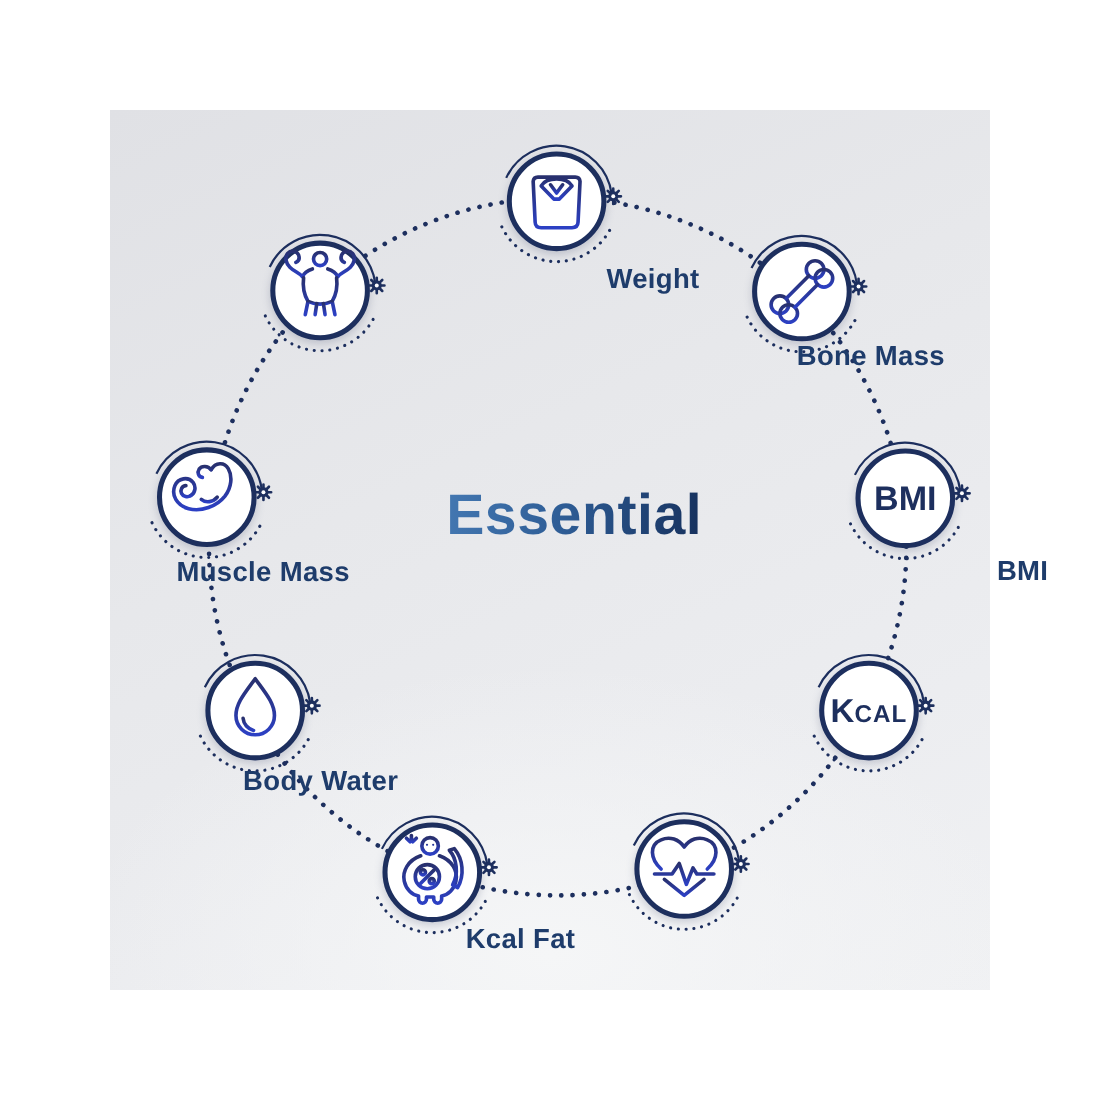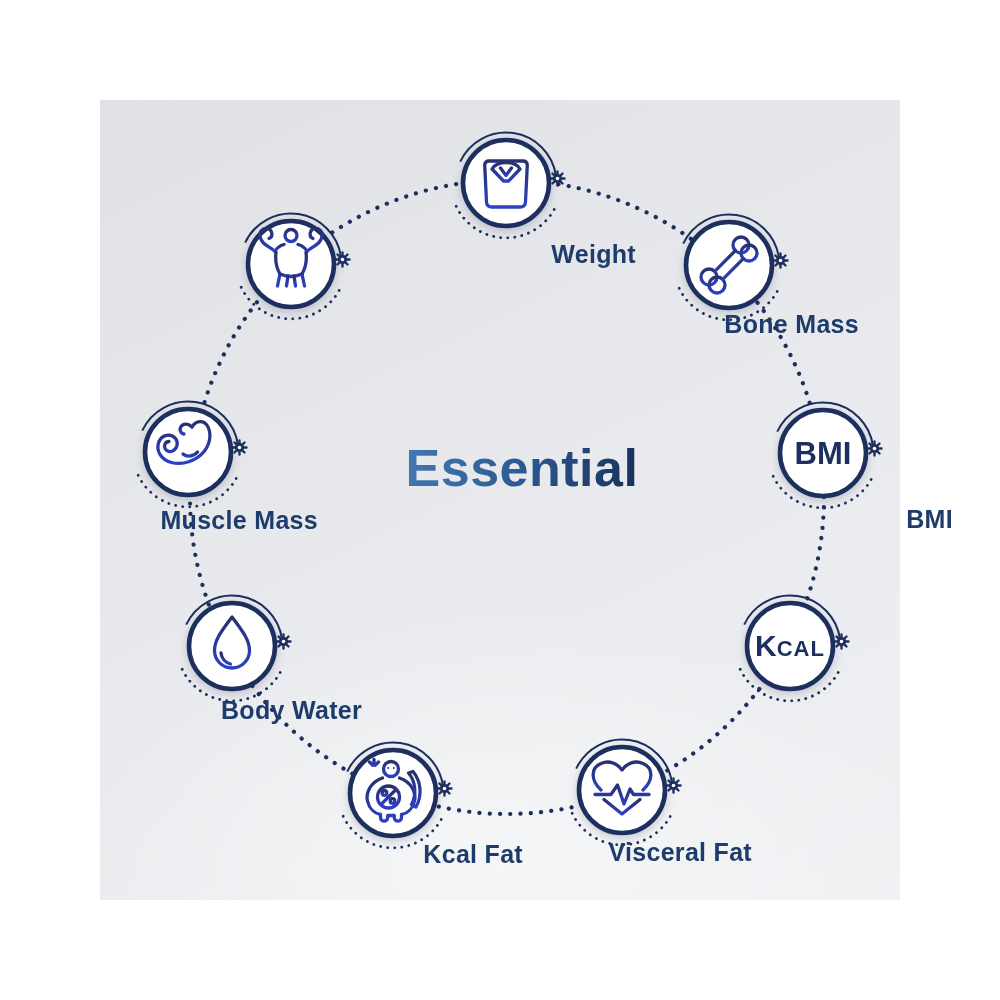--- a/index.html
+++ b/index.html
@@ -124,21 +124,20 @@
       <path d="M41,62 C31,53 30,40 41,35.5 C49,32 57,35 62,42 C67,35 75,32 83,35.5 C94,40 93,53 83,62"></path>
       <path d="M35,66.5 H51 L57.5,57 L64,76 L70,61 L73.5,66.5 H89"></path>
       <path d="M44,71.5 L62,86 L80,71.5"></path>
     </g>
     <g transform="translate(113.5,57.5)">
       <path class="gearteeth" d="M0,-7 V-4 M0,7 V4 M-7,0 H-4 M7,0 H4 M-5,-5 L-3,-3 M5,5 L3,3 M-5,5 L-3,3 M5,-5 L3,-3"></path>
       <circle class="gearbody" r="4.6"></circle>
         <circle r="1.8" fill="#fff"></circle>
     </g>
   </svg>
-  <div class="label" style="left:492px;top:838px;">Visceral Fat</div>
 
   <svg class="node" style="left:331px;top:731px;" width="124" height="124" viewBox="0 0 124 124">
     <path class="dots" d="M12.2,85.2 A55,55 0 0 0 111.8,85.2"></path>
     <path class="thin" d="M16.2,40.7 A50.5,50.5 0 0 1 112,55"></path>
     <circle class="main" cx="62" cy="62" r="43"></circle>
     <g class="icon" stroke-width="2.8">
       <circle cx="60" cy="38" r="7.5"></circle>
       <circle class="ifill" cx="57.2" cy="37" r="1"></circle>
         <circle class="ifill" cx="62.8" cy="37" r="1"></circle>
       <path d="M51.5,47 C40,51 34.5,61 36.5,70 C38.2,77.5 43.5,82.5 49.5,83.5 L49.5,86.5 A3.6,3.6 0 0 0 56.7,86.5 L56.7,84.5 H63.3 L63.3,86.5 A3.6,3.6 0 0 0 70.5,86.5 L70.5,83.5 C76.5,82.5 81.8,77.5 83.5,70 C85.5,61 80,51 68.5,47"></path>

